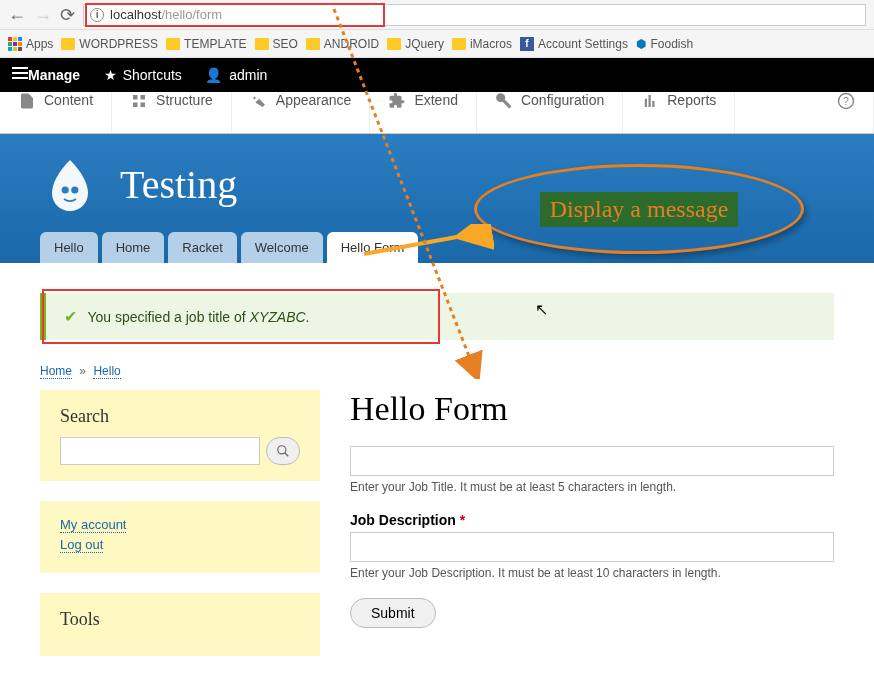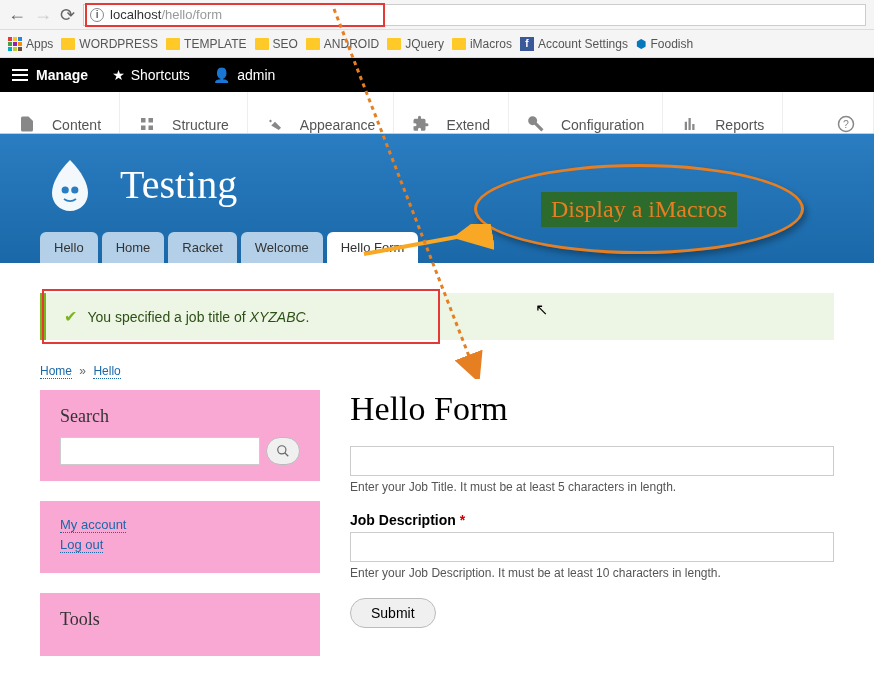--- a/index.html
+++ b/index.html
@@ -20,28 +20,28 @@
     .apps-icon span { width: 4px; height: 4px; }
     .apps-icon span:nth-child(1){background:#e53935}.apps-icon span:nth-child(2){background:#fbc02d}.apps-icon span:nth-child(3){background:#1e88e5}
     .apps-icon span:nth-child(4){background:#43a047}.apps-icon span:nth-child(5){background:#8e24aa}.apps-icon span:nth-child(6){background:#fb8c00}
     .apps-icon span:nth-child(7){background:#00acc1}.apps-icon span:nth-child(8){background:#c0ca33}.apps-icon span:nth-child(9){background:#6d4c41}
     .bm-folder { width: 14px; height: 12px; background: #ffca28; border-radius: 1px; }
     .bm-item { display: flex; align-items: center; gap: 4px; color: #555; }
     .fb-icon { width: 14px; height: 14px; background: #3b5998; color: #fff; display: flex; align-items: center; justify-content: center; font-size: 10px; font-weight: bold; }
     
     
     .black-bar { height: 34px; background: #000; display: flex; align-items: center; padding: 0 12px; gap: 24px; color: #fff; font-size: 14px; }
-    .manage { display: flex; align-items: center; gap: 8px; font-weight: bold; }
+    .manage { display: flex; gap: 0; font-weight: bold; }
     .hamburger { display: flex; flex-direction: column; gap: 3px; }
     .hamburger span { width: 16px; height: 2px; background: #fff; }
     .black-item { display: flex; align-items: center; gap: 6px; }
     
     
     .admin-menu { height: 42px; background: #fff; border-bottom: 1px solid #ccc; display: flex; box-shadow: 0 1px 3px rgba(0,0,0,0.1); }
-    .admin-item { padding: 0 18px; display: flex; align-items: flex-end; gap: 16px; font-size: 14px; color: #555; border-right: 1px solid #eee; cursor: pointer; }
+    .admin-item { padding: 0 18px; display: flex; align-items: flex-start; gap: 8px; font-size: 14px; color: #555; border-right: 1px solid #eee; cursor: pointer; }
     .admin-item svg { width: 18px; height: 18px; fill: #888; }
     .admin-spacer { flex: 1; }
     
     
     .blue-header { background: linear-gradient(#2a7dc1, #1a68a8); padding: 20px 40px 0; position: relative; }
     .site-brand { display: flex; align-items: center; gap: 20px; }
     .drupal-logo { width: 60px; height: 60px; }
     .site-name { color: #fff; font-size: 40px; font-family: Georgia, serif; }
     .tabs { display: flex; gap: 4px; margin-top: 18px; }
     .tab { background: #b3d0e8; color: #333; padding: 8px 14px; border-radius: 6px 6px 0 0; font-size: 13px; cursor: pointer; }
@@ -62,21 +62,21 @@
     .status-msg em { font-style: italic; }
     
     .breadcrumb { margin: 24px 0 12px; font-size: 12px; }
     .breadcrumb a { color: #1a68a8; text-decoration: none; border-bottom: 1px dotted #1a68a8; }
     .breadcrumb .sep { color: #666; margin: 0 4px; }
     
     .cols { display: flex; gap: 30px; }
     .sidebar { width: 280px; }
     .main { flex: 1; }
     
-    .block { background: #f9a8d4; padding: 16px 20px; margin-bottom: 20px; }
+    .block { background: #fef9c3; padding: 16px 20px; margin-bottom: 20px; }
     .block h3 { font-family: Georgia, serif; font-weight: normal; font-size: 18px; margin-bottom: 10px; color: #333; }
     .search-row { display: flex; gap: 6px; }
     .search-row input { flex: 1; padding: 4px 6px; border: 1px solid #ccc; }
     .search-btn { width: 34px; height: 28px; background: #f0f0f0; border: 1px solid #bbb; border-radius: 14px; cursor: pointer; display: flex; align-items: center; justify-content: center; }
     .user-links a { display: block; color: #1a68a8; font-size: 13px; text-decoration: none; border-bottom: 1px dotted #1a68a8; width: fit-content; margin-bottom: 4px; }
     
     .main h1 { font-family: Georgia, serif; font-weight: normal; font-size: 34px; margin-bottom: 18px; }
     .field { margin-bottom: 18px; }
     .field label { font-weight: bold; font-size: 14px; display: block; margin-bottom: 4px; }
     .req { color: #cc0000; }
@@ -228,21 +228,21 @@
   <div class="tabs">
     <div class="tab">Hello</div>
     <div class="tab">Home</div>
     <div class="tab">Racket</div>
     <div class="tab">Welcome</div>
     <div class="tab active">Hello Form</div>
   </div>
 
   <div class="annotation">
     <div class="oval">
-      <span class="oval-text">Display a iMacros</span>
+      <span class="oval-text">Display a message</span>
     </div>
     <svg class="arrow-yellow" width="140" height="40">
       <defs>
           <marker id="ah" markerWidth="10" markerHeight="10" refX="2" refY="5" orient="auto">
             <path d="M0,0 L10,5 L0,10 Z" fill="#f9a825"></path>
           </marker>
         </defs>
       <line x1="130" y1="8" x2="10" y2="30" stroke="#f9a825" stroke-width="4" marker-start="url(#ah)"></line>
     </svg>
     <svg class="dotted-line" width="180" height="380">

